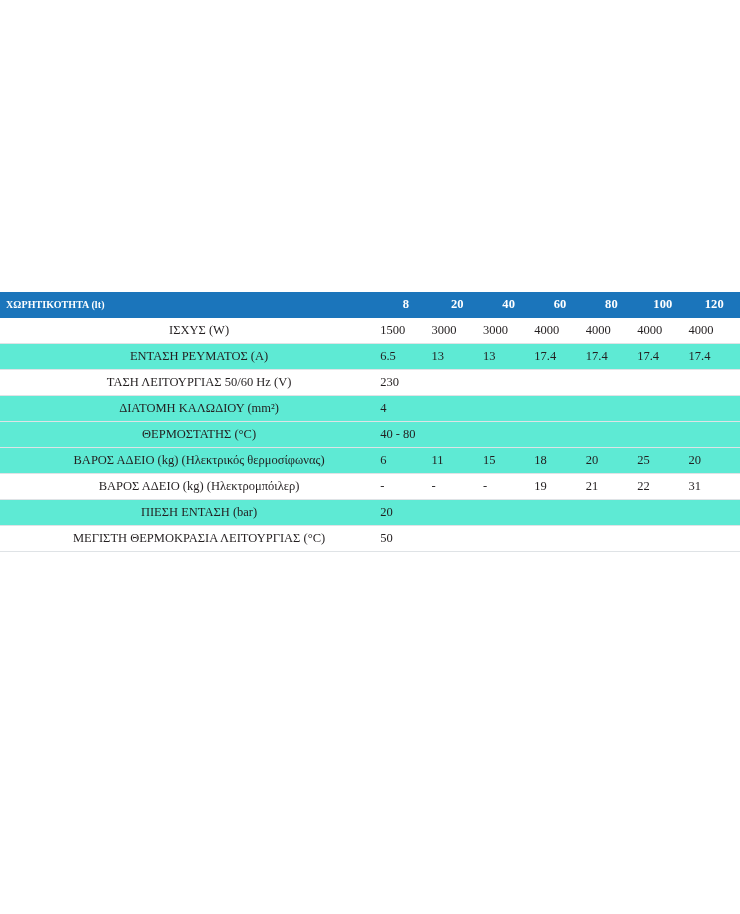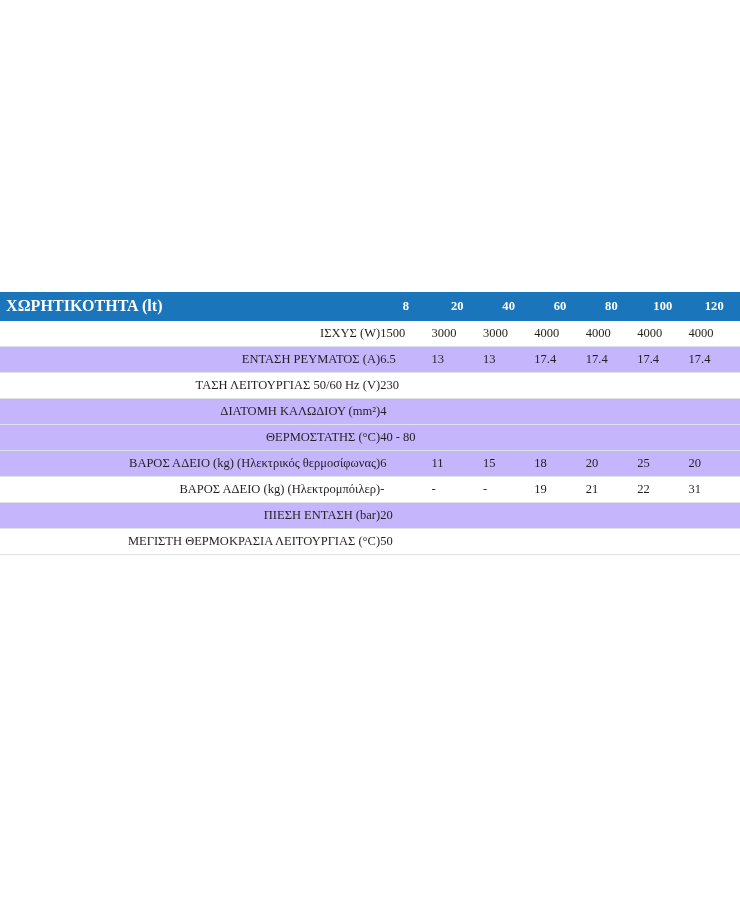--- a/index.html
+++ b/index.html
@@ -36,34 +36,34 @@
   thead th {
     font-weight: bold;
     padding: 5px 0 6px 0;
     text-align: center;
     font-size: 12.5px;
     letter-spacing: 0.1px;
   }
   thead th.label-cell {
     text-align: left;
     padding-left: 6px;
-    font-size: 16px;
+    font-size: 10px;
   }
   tbody td {
     padding: 5px 0 5px 0;
     border-bottom: 1px solid #dfe3e6;
     font-size: 12.5px;
     color: #231f20;
   }
   tbody td.label-cell {
-    text-align: right;
+    text-align: center;
     padding-left: 18px;
   }
   tbody tr.alt td {
-    background: #c4b5fd;
+    background: #5eead4;
   }
   tbody tr.plain td {
     background: #ffffff;
   }
   td.span-cell {
     text-align: left;
   }
 </style>
 </head>
 <body>

